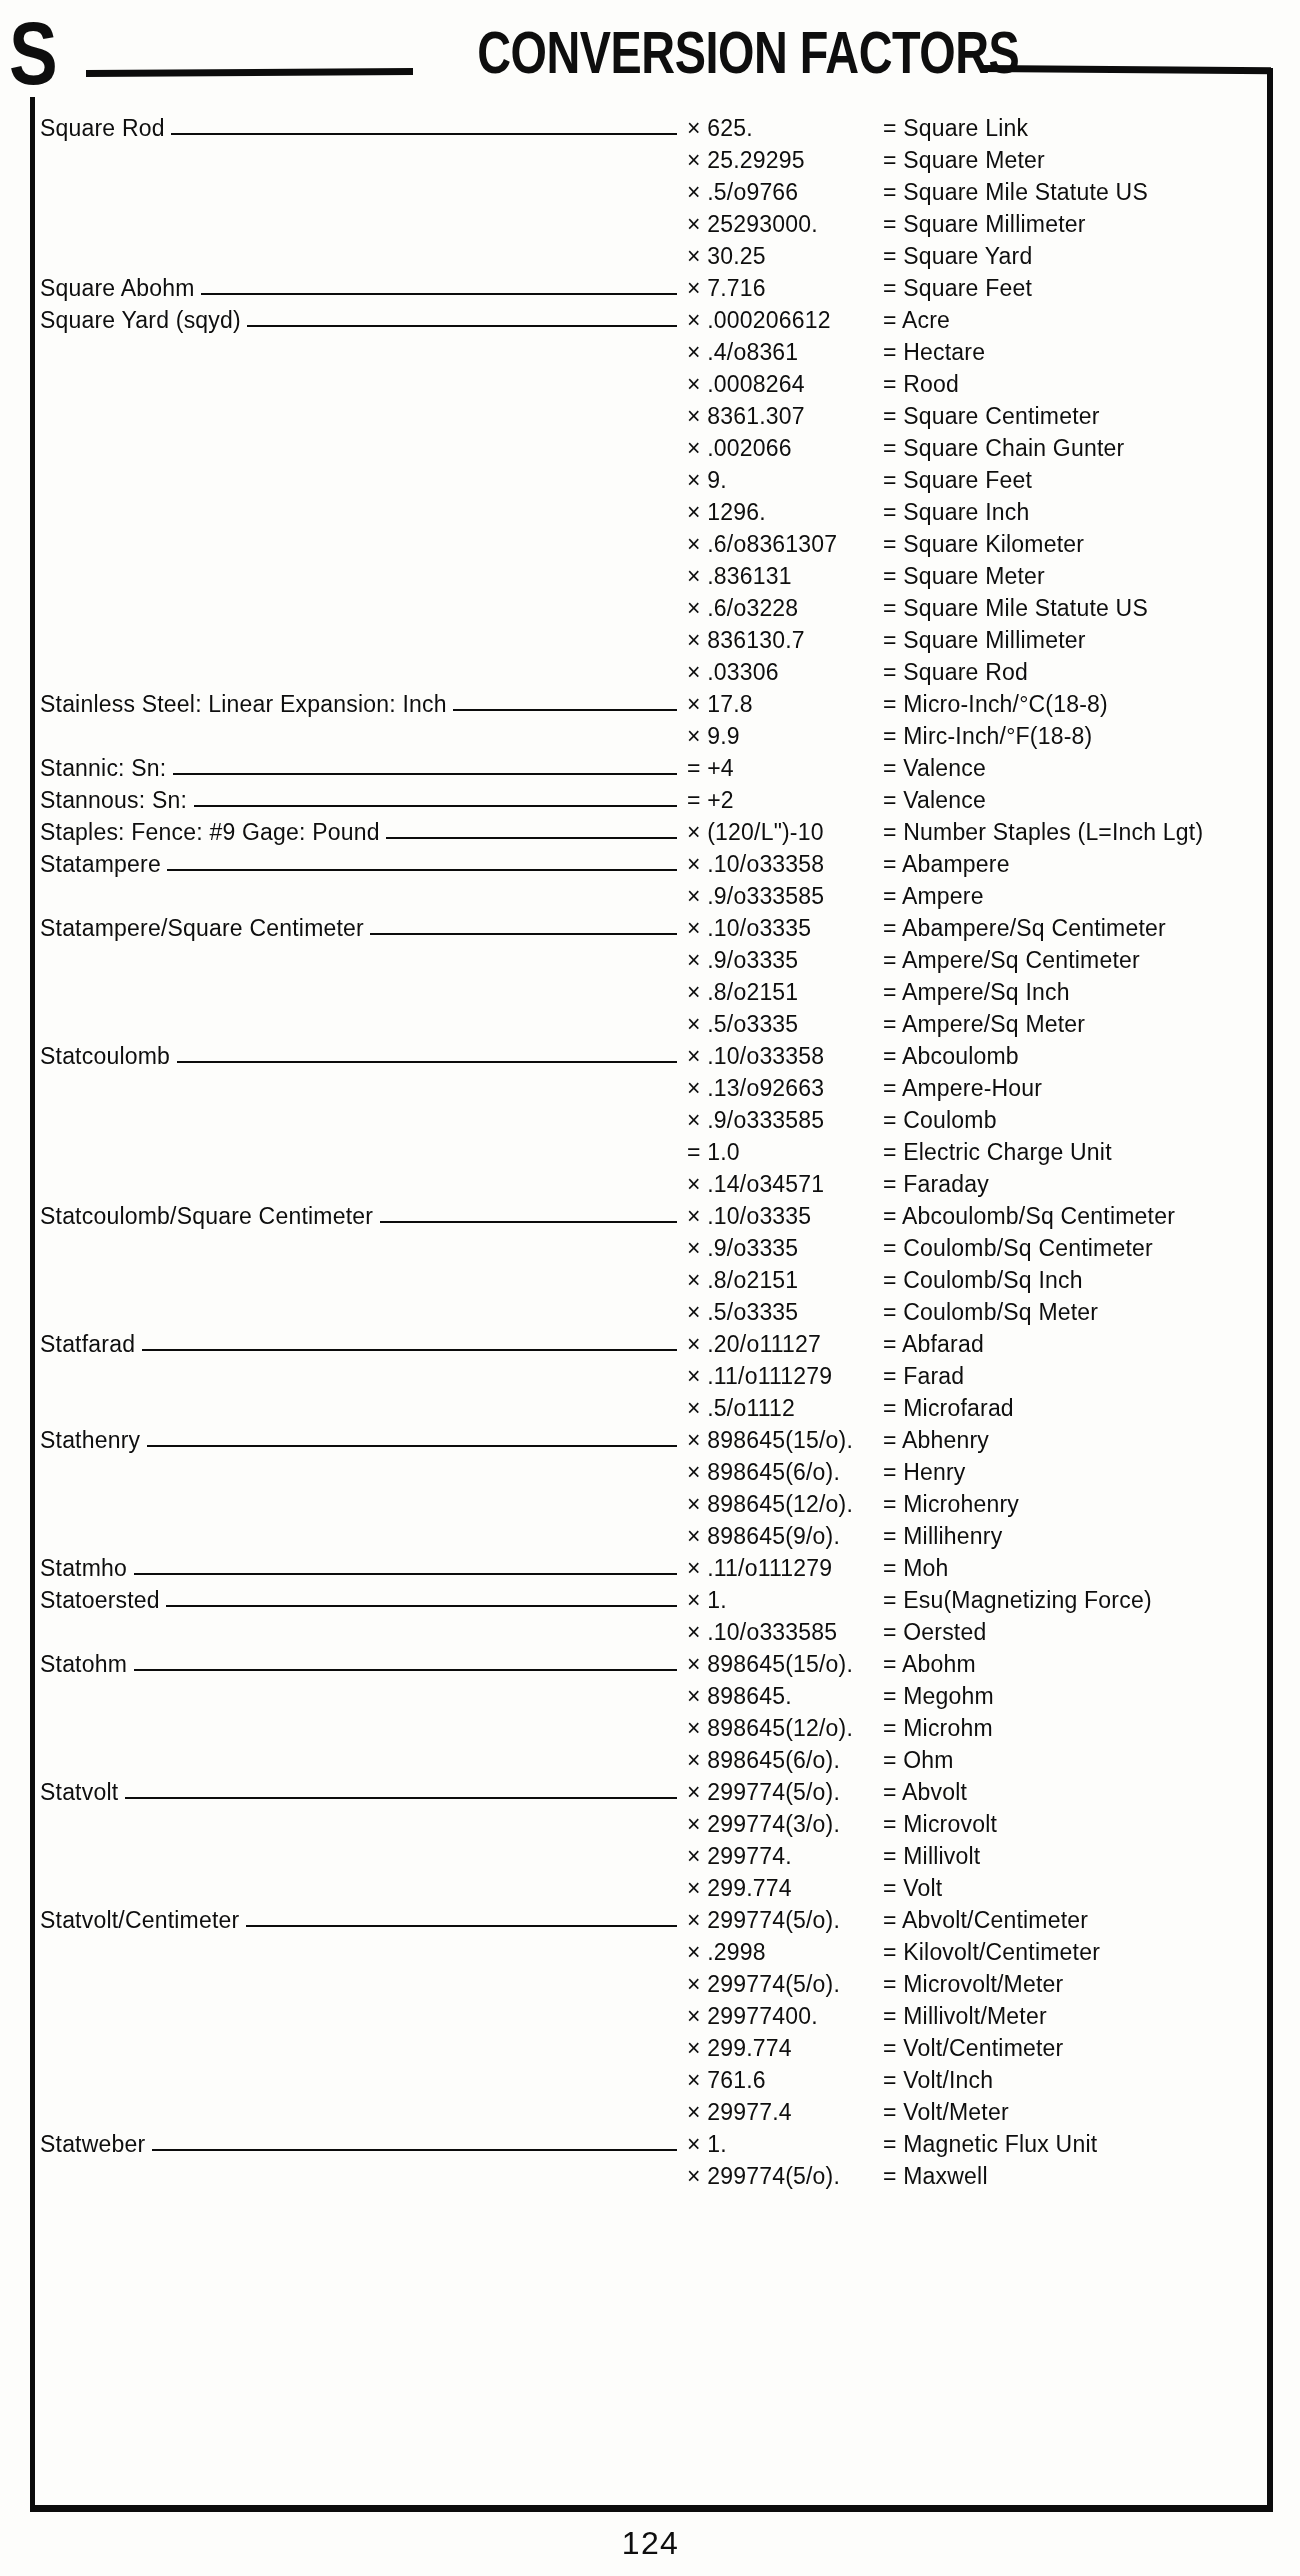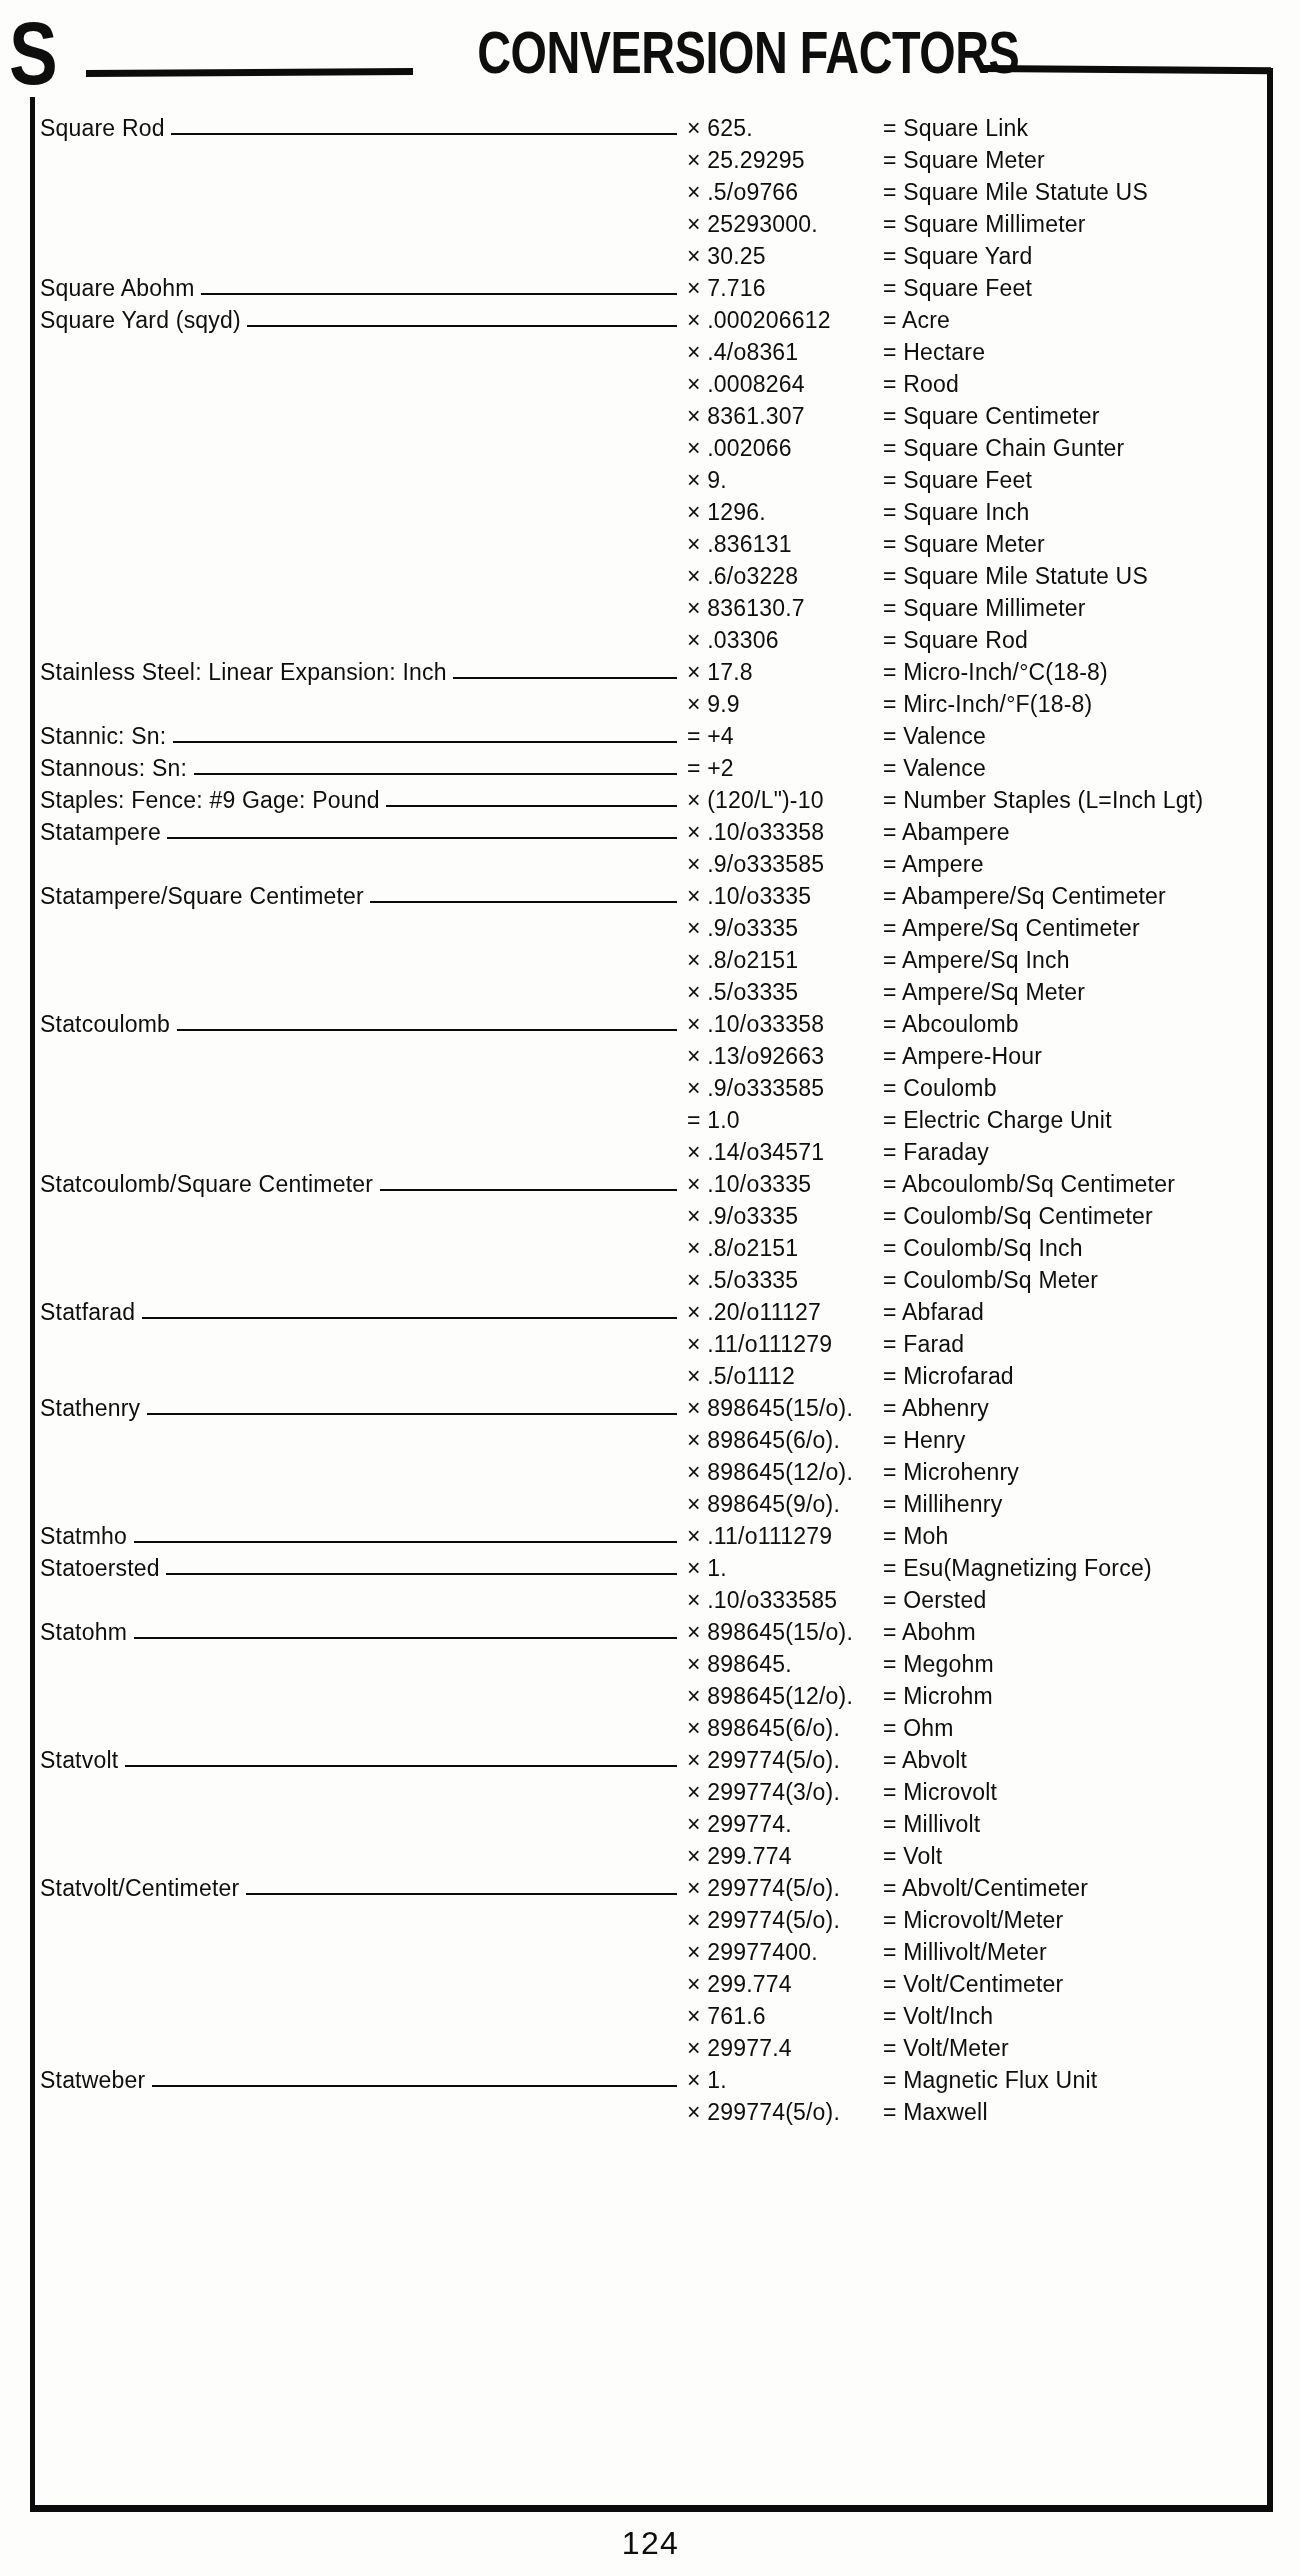--- a/index.html
+++ b/index.html
@@ -239,20 +239,28 @@
           <span class="leader hidden"></span>
         </span>
         <span class="rfactor">× 1296.</span>
         <span class="rresult">= Square Inch</span>
       </div>
       <div class="row">
         <span class="namewrap">
           <span class="rname"></span>
           <span class="leader hidden"></span>
         </span>
+        <span class="rfactor">× .6/o8361307</span>
+        <span class="rresult">= Square Kilometer</span>
+      </div>
+      <div class="row">
+        <span class="namewrap">
+          <span class="rname"></span>
+          <span class="leader hidden"></span>
+        </span>
         <span class="rfactor">× .836131</span>
         <span class="rresult">= Square Meter</span>
       </div>
       <div class="row">
         <span class="namewrap">
           <span class="rname"></span>
           <span class="leader hidden"></span>
         </span>
         <span class="rfactor">× .6/o3228</span>
         <span class="rresult">= Square Mile Statute US</span>
@@ -577,20 +585,28 @@
         <span class="rfactor">× 299.774</span>
         <span class="rresult">= Volt</span>
       </div>
       <div class="row">
         <span class="namewrap">
           <span class="rname">Statvolt/Centimeter</span>
           <span class="leader"></span>
         </span>
         <span class="rfactor">× 299774(5/o).</span>
         <span class="rresult">= Abvolt/Centimeter</span>
+      </div>
+      <div class="row">
+        <span class="namewrap">
+          <span class="rname"></span>
+          <span class="leader hidden"></span>
+        </span>
+        <span class="rfactor">× .2998</span>
+        <span class="rresult">= Kilovolt/Centimeter</span>
       </div>
       <div class="row">
         <span class="namewrap">
           <span class="rname"></span>
           <span class="leader hidden"></span>
         </span>
         <span class="rfactor">× 299774(5/o).</span>
         <span class="rresult">= Microvolt/Meter</span>
       </div>
       <div class="row">

